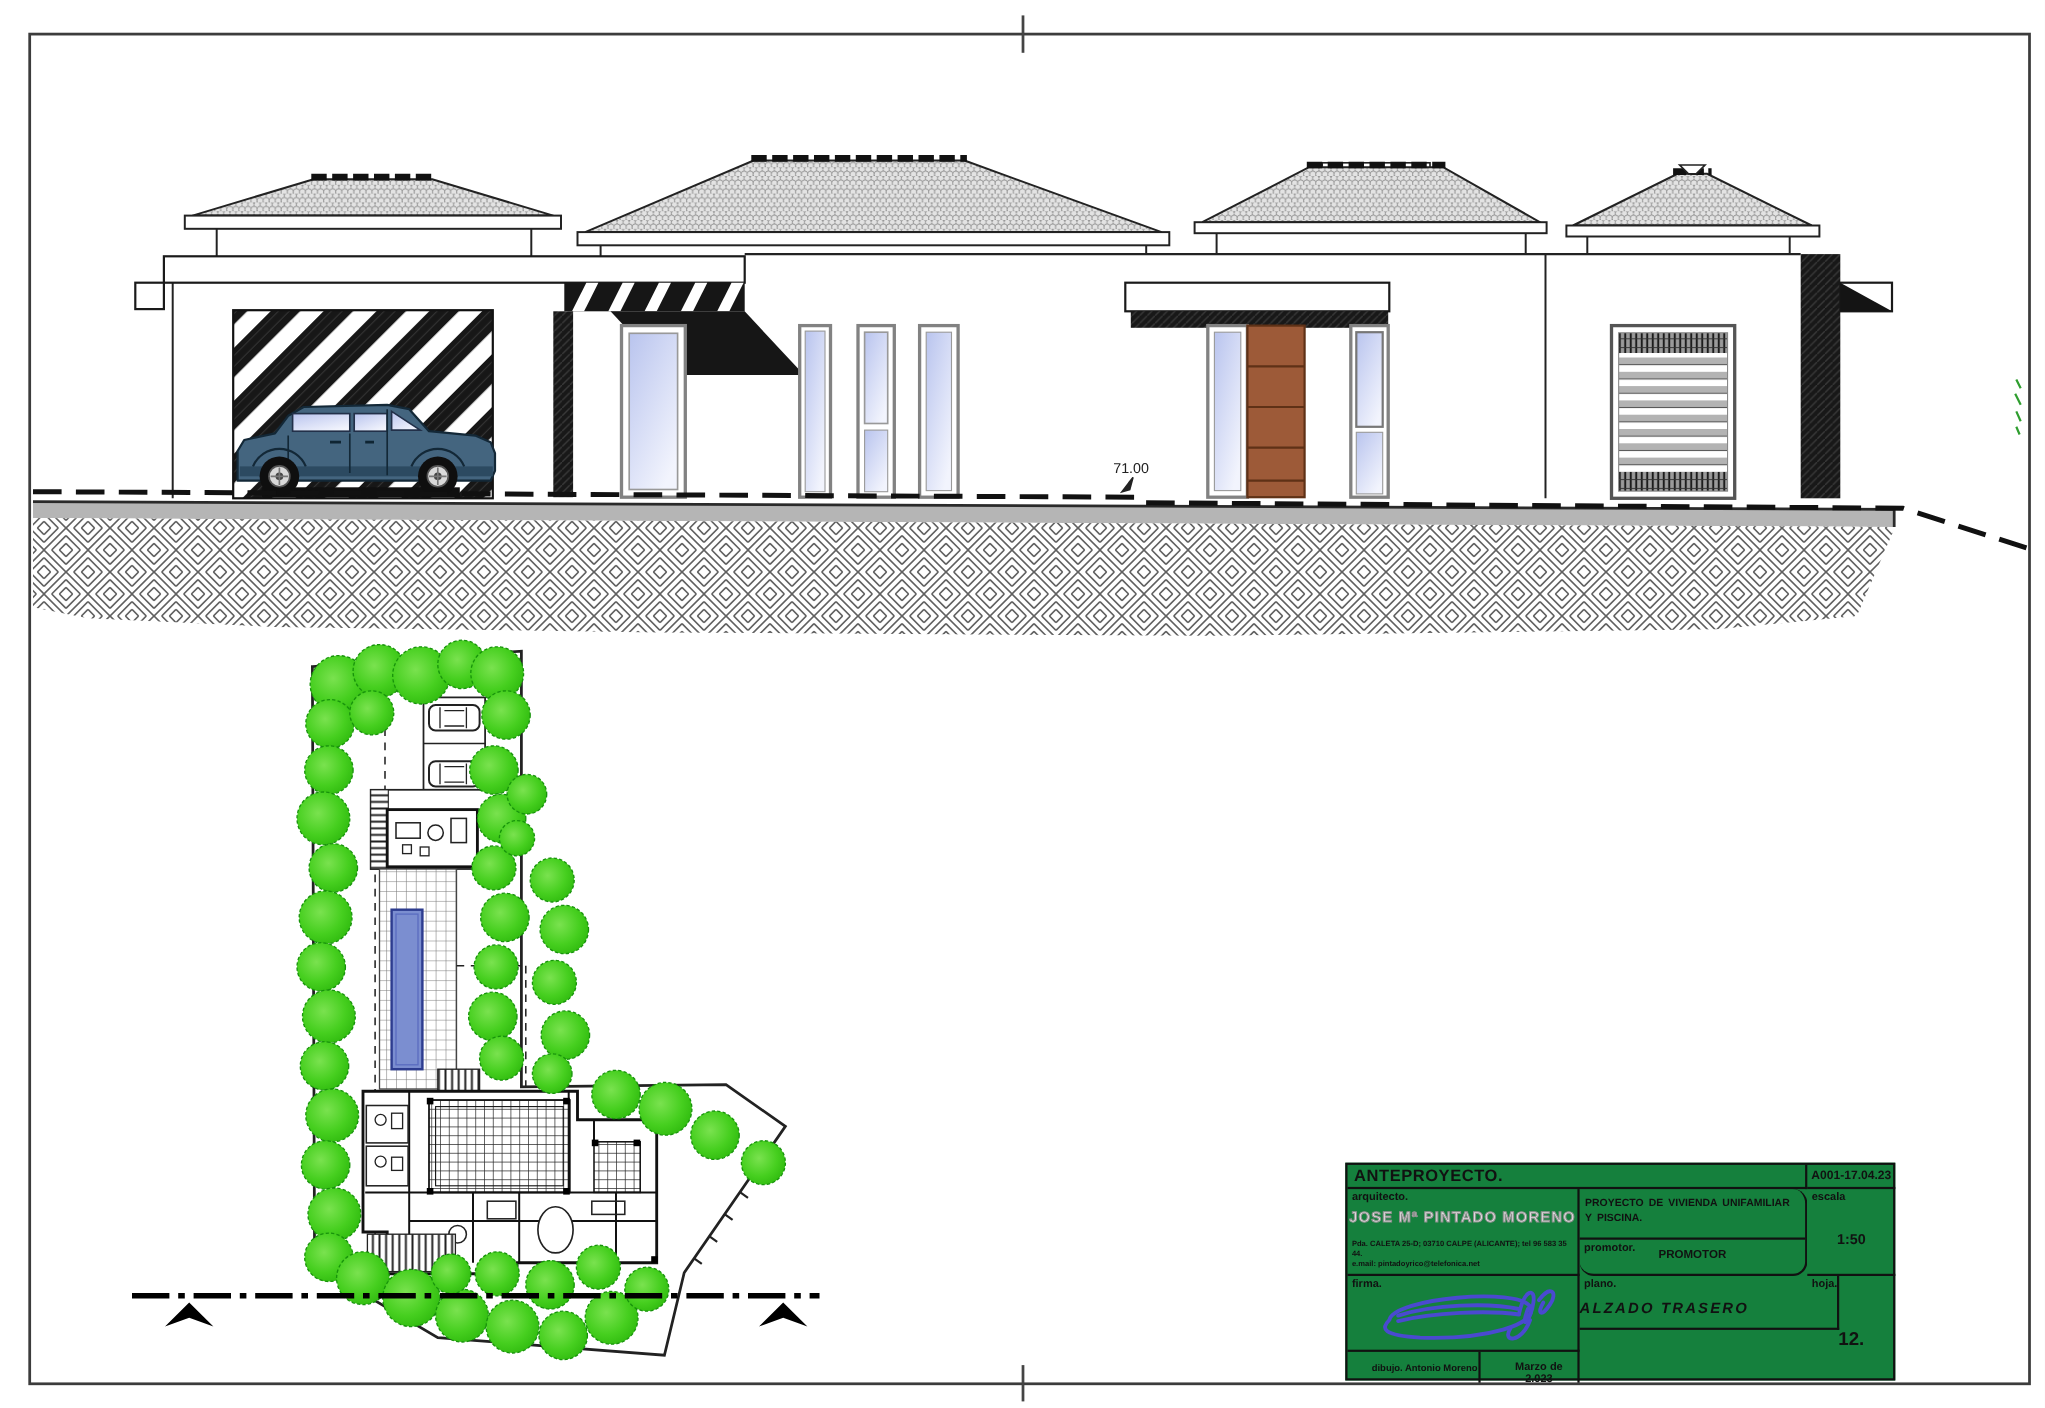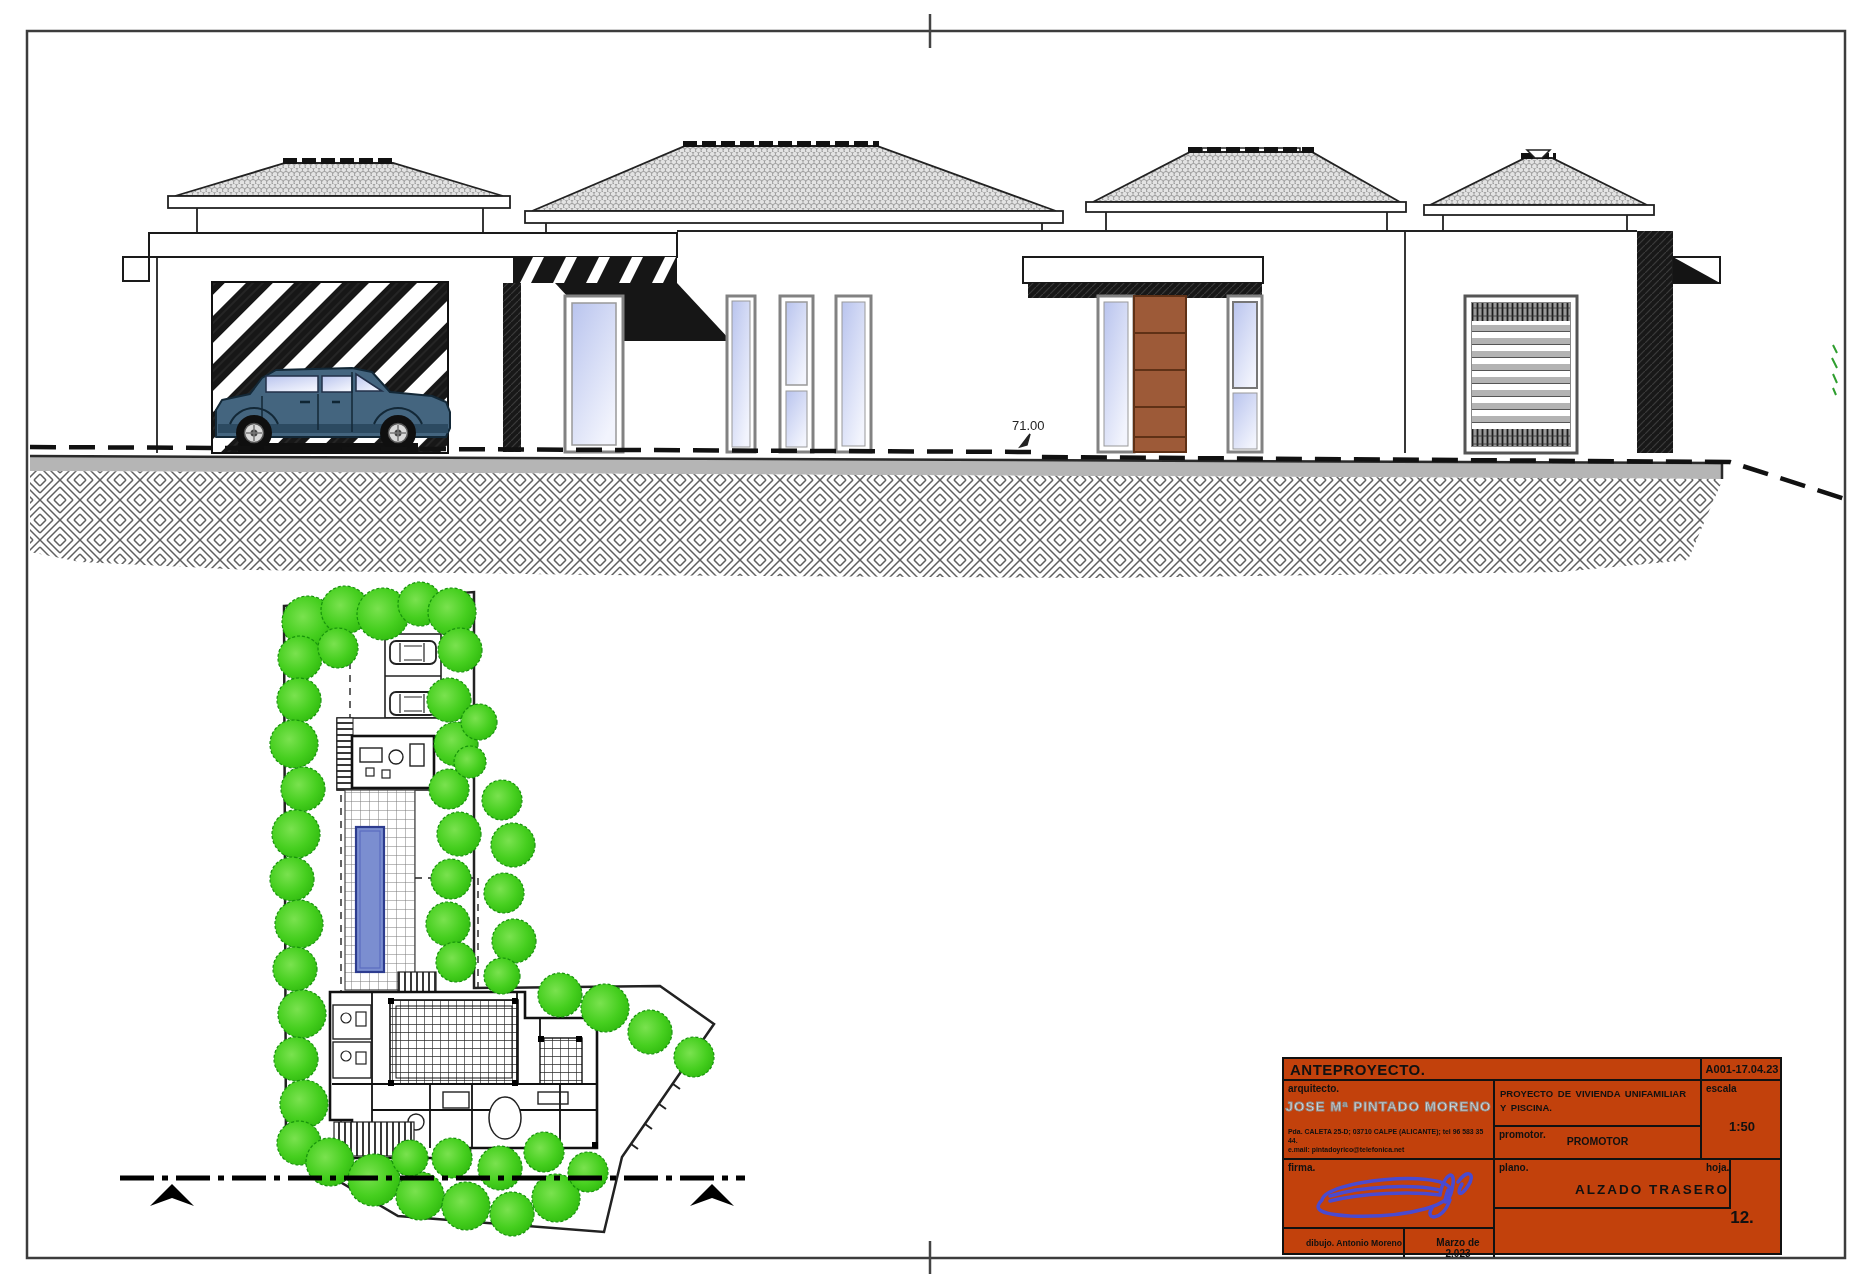--- a/index.html
+++ b/index.html
@@ -1,35 +1,35 @@
 <!DOCTYPE html>
 <html><head>
 <meta charset="utf-8">
 <style>
   html,body{margin:0;padding:0;background:#e9e9e9;}
   .page{position:relative;width:1859px;height:1280px;background:#ffffff;overflow:hidden;
         font-family:"Liberation Sans", sans-serif;color:#111;}
   .draw{position:absolute;left:0;top:0;}
   
-  .tb{position:absolute;left:1282px;top:1057px;width:500px;height:198px;background:#c2410c;
+  .tb{position:absolute;left:1223px;top:1057px;width:500px;height:198px;background:#15803d;
       border:2px solid #111;box-sizing:border-box;font-family:"Liberation Sans",sans-serif;}
   .tb .cell{position:absolute;box-sizing:border-box;}
   .bR{border-right:2px solid #111;} .bB{border-bottom:2px solid #111;}
   .lab{font-size:10px;font-weight:bold;position:absolute;left:4px;top:2px;}
   .phase{font-size:15px;font-weight:bold;letter-spacing:.5px;padding:2px 0 0 6px;}
   .code{font-size:11px;font-weight:bold;text-align:center;padding-top:4px;}
   .outline-name{position:absolute;left:0;right:0;top:18px;text-align:center;
       font-size:13.5px;font-weight:bold;letter-spacing:1px;color:#ddd;
       -webkit-text-stroke:0.9px #8f8f8f;}
   .addr{position:absolute;left:4px;right:2px;bottom:3px;font-size:6.9px;font-weight:bold;line-height:1.3;}
   .proj{font-size:9.5px;font-weight:bold;padding:6px 4px 0 5px;line-height:1.5;word-spacing:2px;}
   .promrow{position:absolute;left:0;right:0;bottom:0;height:31px;border-top:2px solid #111;}
   .promval{position:absolute;left:0;right:0;top:8px;text-align:center;font-size:10.5px;font-weight:bold;}
   .scaleval{position:absolute;left:0;right:0;top:38px;text-align:center;font-size:13px;font-weight:bold;}
-  .planoval{position:absolute;left:0;right:0;top:22px;text-align:right;font-size:13.5px;font-weight:bold;letter-spacing:2px;}
+  .planoval{position:absolute;left:0;right:0;top:22px;text-align:left;font-size:13.5px;font-weight:bold;letter-spacing:2px;font-style:italic;}
   .hojaval{position:absolute;left:0;right:0;top:48px;text-align:center;font-size:17px;font-weight:bold;}
   .dibu{font-size:8.6px;font-weight:bold;padding:9px 0 0 4px;white-space:nowrap;}
   .fecha{font-size:10px;font-weight:bold;text-align:center;padding-top:8px;}
   .sig{position:absolute;left:8px;top:2px;}
 </style>
 </head>
 <body>
 
 <div class="page">
 
@@ -394,21 +394,21 @@
   </div>
 
   <div class="cell bR bB" style="left:0;top:22px;width:211px;height:79px;">
     <span class="lab">arquitecto.</span>
     <div class="outline-name">JOSE Mª PINTADO MORENO</div>
     <div class="addr">
       <div>Pda. CALETA 25-D; 03710 CALPE (ALICANTE); tel 96 583 35 44.</div>
       <div>e.mail: pintadoyrico@telefonica.net</div>
     </div>
   </div>
-  <div class="cell bR bB" style="left:211px;top:22px;width:207px;height:79px;">
+  <div class="cell bR bB" style="left:211px;top:22px;width:207px;height:79px;border-radius:13px;">
     <div class="proj">PROYECTO DE VIVIENDA UNIFAMILIAR Y PISCINA.</div>
     <div class="promrow">
       <span class="lab">promotor.</span>
       <div class="promval">PROMOTOR</div>
     </div>
   </div>
   <div class="cell bB" style="left:418px;top:22px;width:80px;height:79px;">
     <span class="lab">escala</span>
     <div class="scaleval">1:50</div>
   </div>

